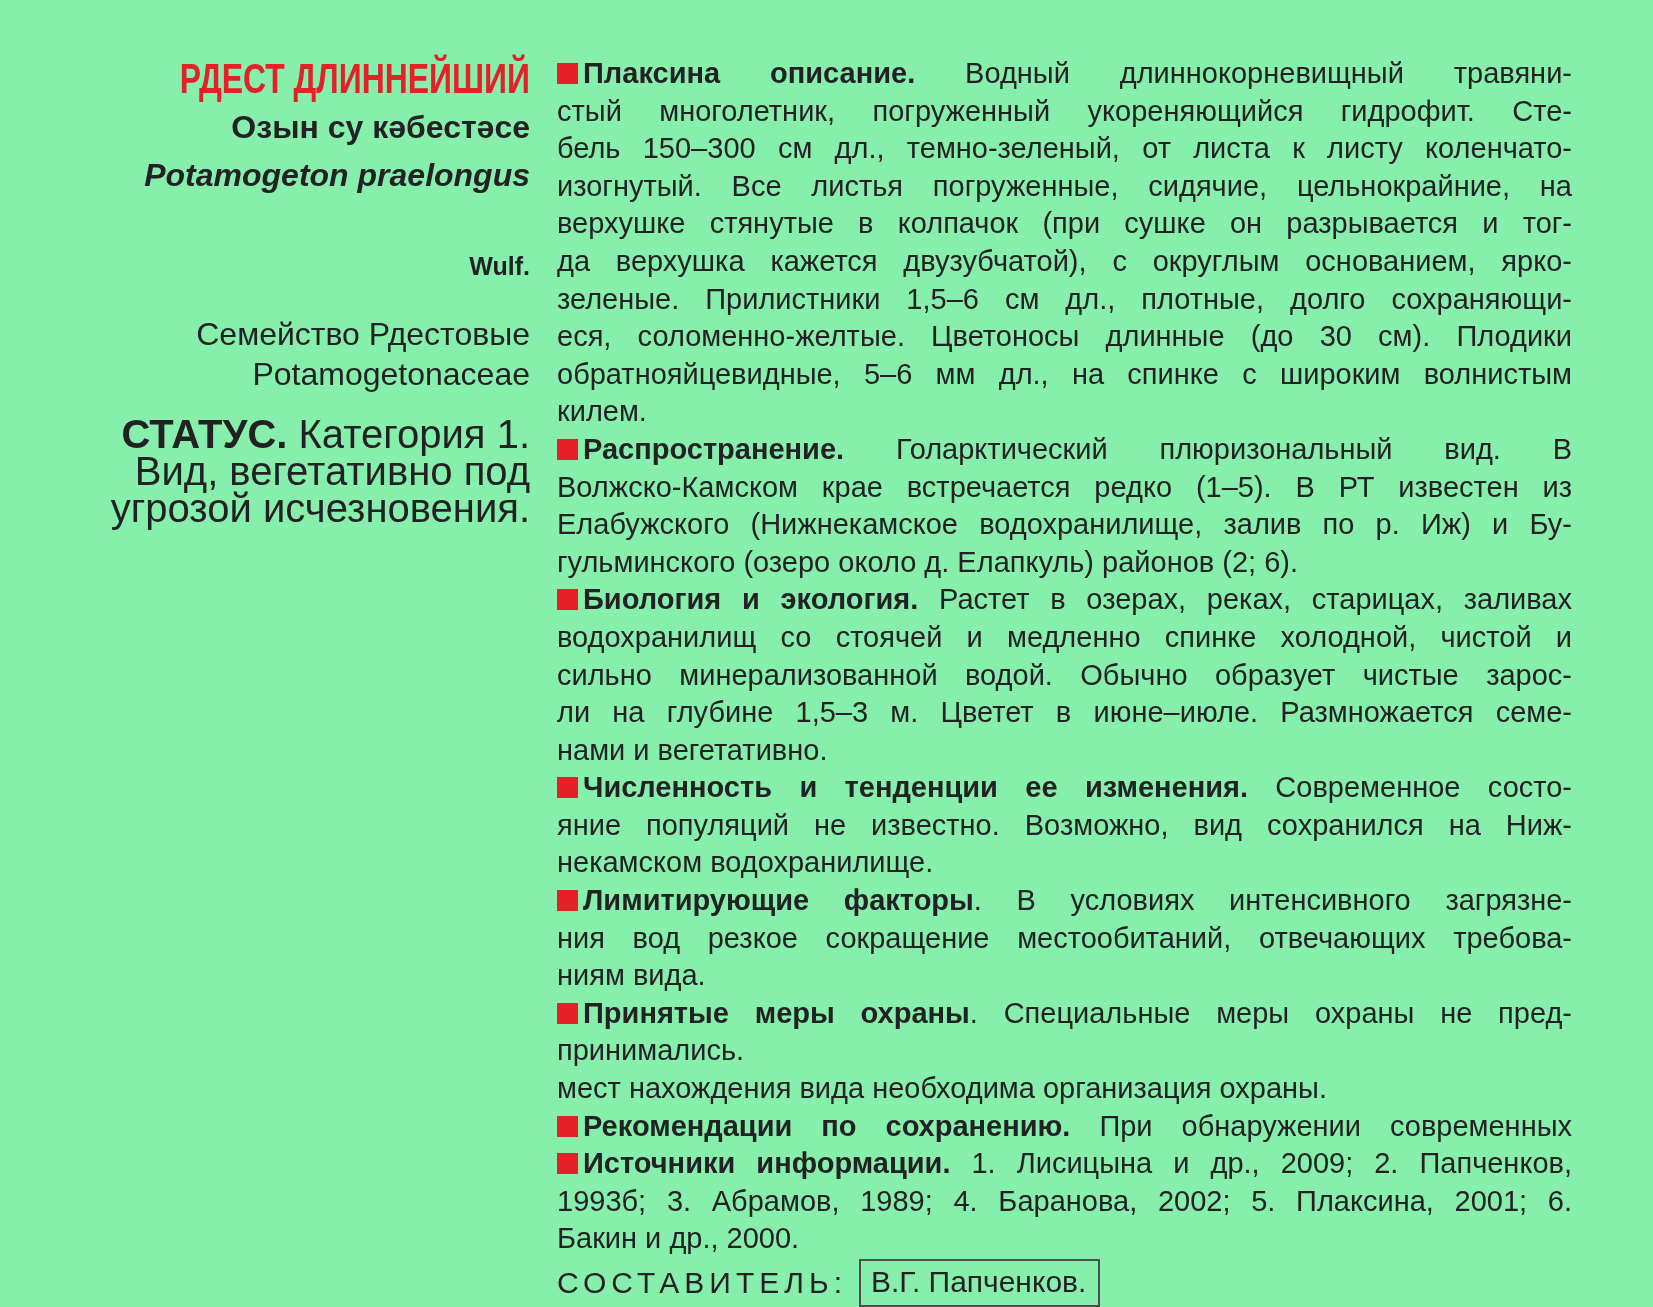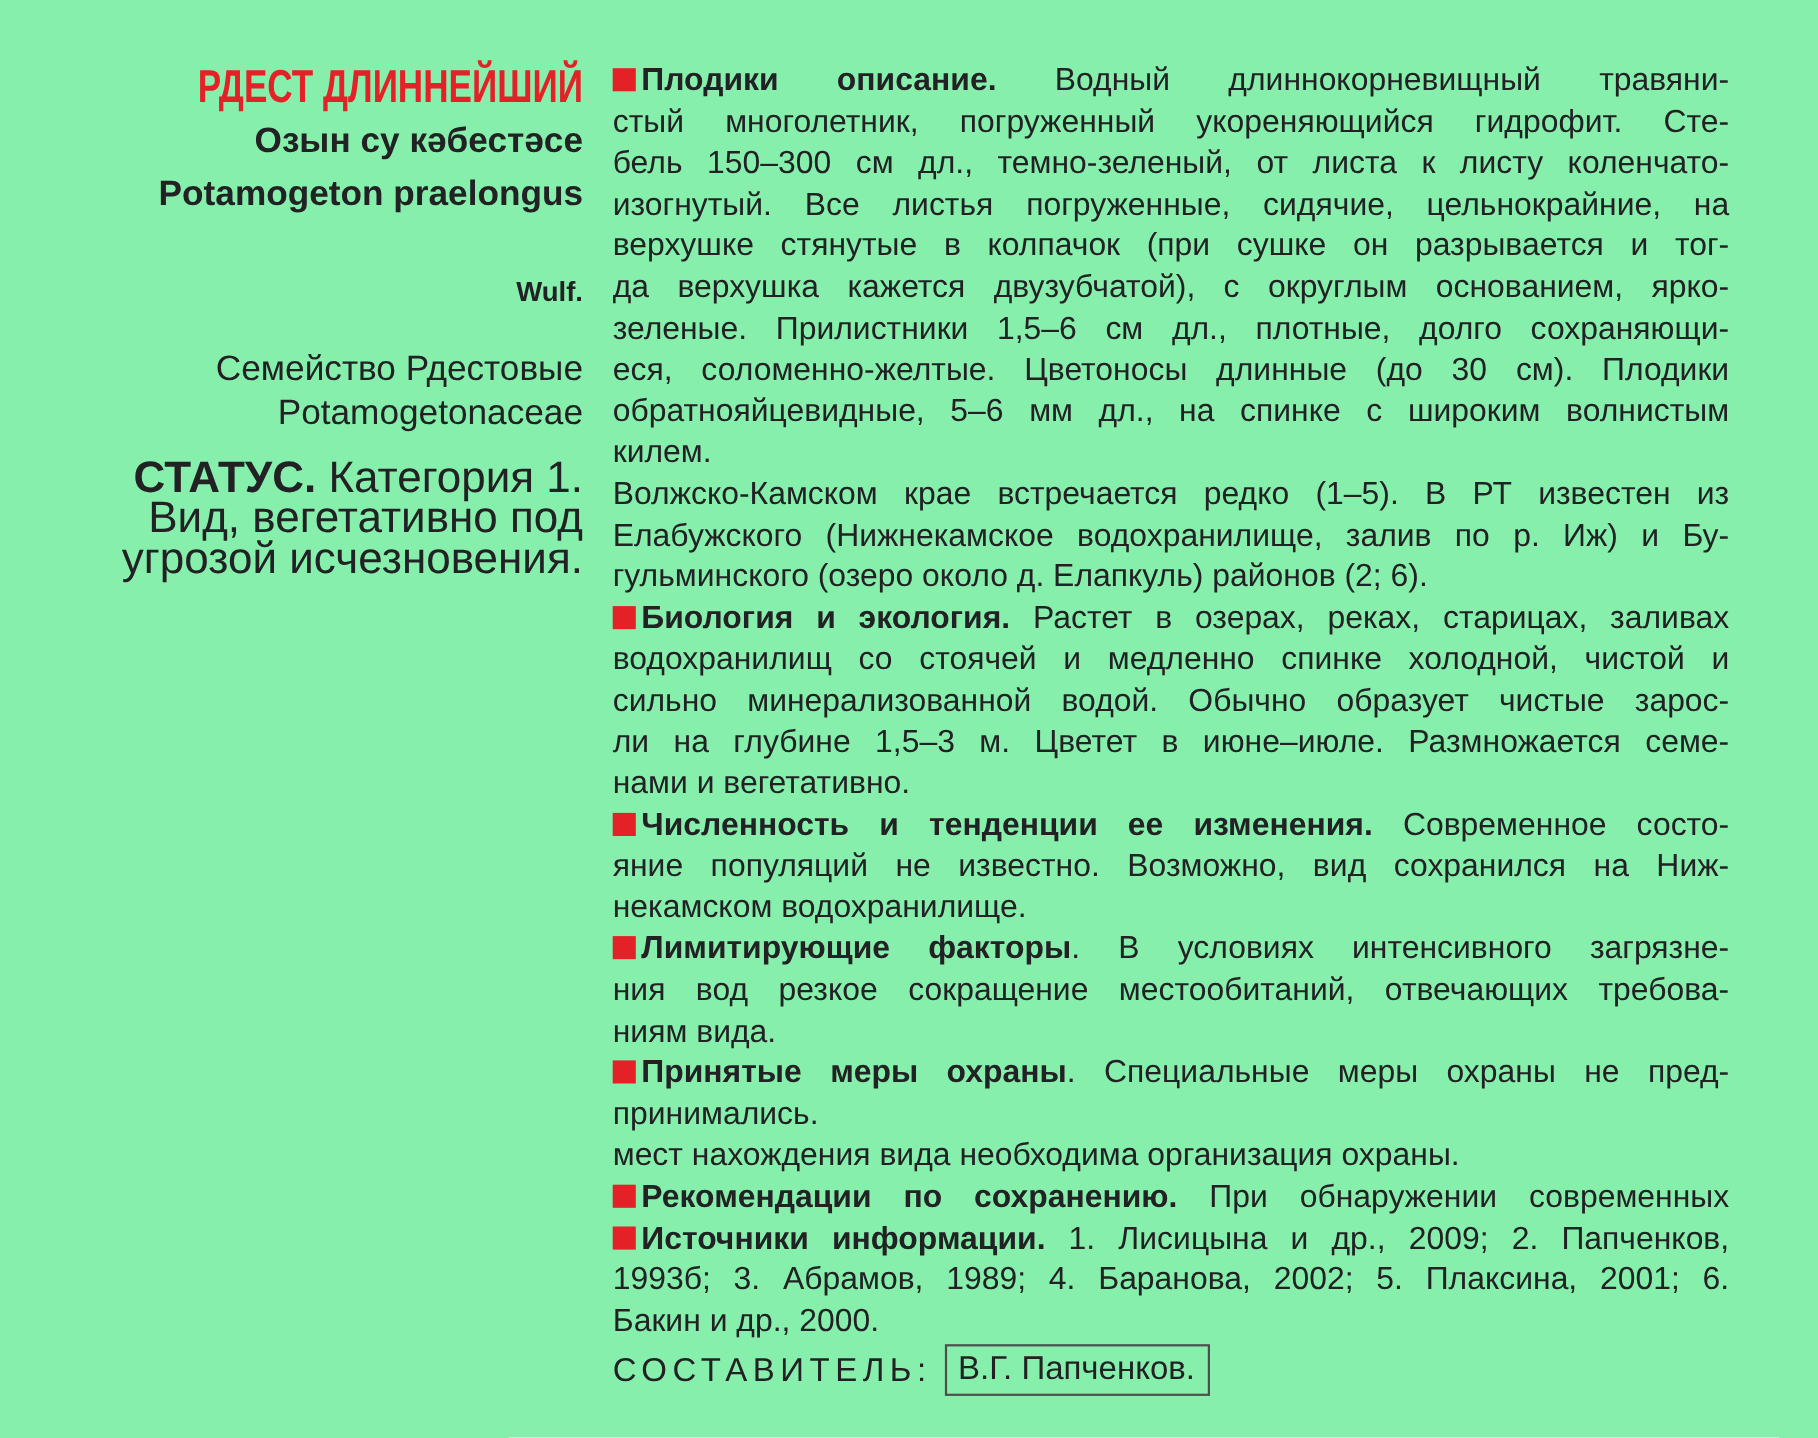--- a/index.html
+++ b/index.html
@@ -24,21 +24,21 @@
   .sp-title {
     font-weight: bold;
     font-size: 42px;
     line-height: 48px;
     color: #e32127;
     transform: scaleX(0.76);
     transform-origin: 100% 50%;
     white-space: nowrap;
   }
   .sp-tatar   { font-weight: bold; font-size: 32px; line-height: 48px; }
-  .sp-latin   { font-weight: bold; font-size: 32px; line-height: 48px; }
+  .sp-latin   { font-weight: bold; font-style: italic; font-size: 32px; line-height: 48px; }
   .sp-author  { font-weight: bold; font-size: 25px; line-height: 48px; margin-top: 43px; }
   .family-block { margin-top: 24px; font-size: 32px; line-height: 40px; }
   .status-block { margin-top: 22px; font-size: 40px; line-height: 37px; }
   .status-label { font-weight: bold; }
 
   
   .right-col {
     position: absolute;
     left: 557px;
     top: 55px;
@@ -94,30 +94,31 @@
     </div>
 
     <div class="status-block">
       <div><span class="status-label">СТАТУС.</span><span> Категория 1.</span></div>
       <div>Вид, вегетативно под угрозой исчезновения.</div>
     </div>
   </aside>
 
   <main class="right-col">
     <div id="articles">
-        <div class="tline"><span class="bullet"></span><span class="hd">Плодики описание.</span> Водный длиннокорневищный травяни-</div>
+        <div class="tline"><span class="bullet"></span><span class="hd">Плаксина описание.</span> Водный длиннокорневищный травяни-</div>
         <div class="tline">стый многолетник, погруженный укореняющийся гидрофит. Сте-</div>
         <div class="tline">бель 150–300 см дл., темно-зеленый, от листа к листу коленчато-</div>
         <div class="tline">изогнутый. Все листья погруженные, сидячие, цельнокрайние, на</div>
         <div class="tline">верхушке стянутые в колпачок (при сушке он разрывается и тог-</div>
         <div class="tline">да верхушка кажется двузубчатой), с округлым основанием, ярко-</div>
         <div class="tline">зеленые. Прилистники 1,5–6 см дл., плотные, долго сохраняющи-</div>
         <div class="tline">еся, соломенно-желтые. Цветоносы длинные (до 30 см). Плодики</div>
         <div class="tline">обратнояйцевидные, 5–6 мм дл., на спинке с широким волнистым</div>
         <div class="tline last">килем.</div>
+        <div class="tline"><span class="bullet"></span><span class="hd">Распространение.</span> Голарктический плюризональный вид. В</div>
         <div class="tline">Волжско-Камском крае встречается редко (1–5). В РТ известен из</div>
         <div class="tline">Елабужского (Нижнекамское водохранилище, залив по р. Иж) и Бу-</div>
         <div class="tline last">гульминского (озеро около д. Елапкуль) районов (2; 6).</div>
         <div class="tline"><span class="bullet"></span><span class="hd">Биология и экология.</span> Растет в озерах, реках, старицах, заливах</div>
         <div class="tline">водохранилищ со стоячей и медленно спинке холодной, чистой и</div>
         <div class="tline">сильно минерализованной водой. Обычно образует чистые зарос-</div>
         <div class="tline">ли на глубине 1,5–3 м. Цветет в июне–июле. Размножается семе-</div>
         <div class="tline last">нами и вегетативно.</div>
         <div class="tline"><span class="bullet"></span><span class="hd">Численность и тенденции ее изменения.</span> Современное состо-</div>
         <div class="tline">яние популяций не известно. Возможно, вид сохранился на Ниж-</div>

